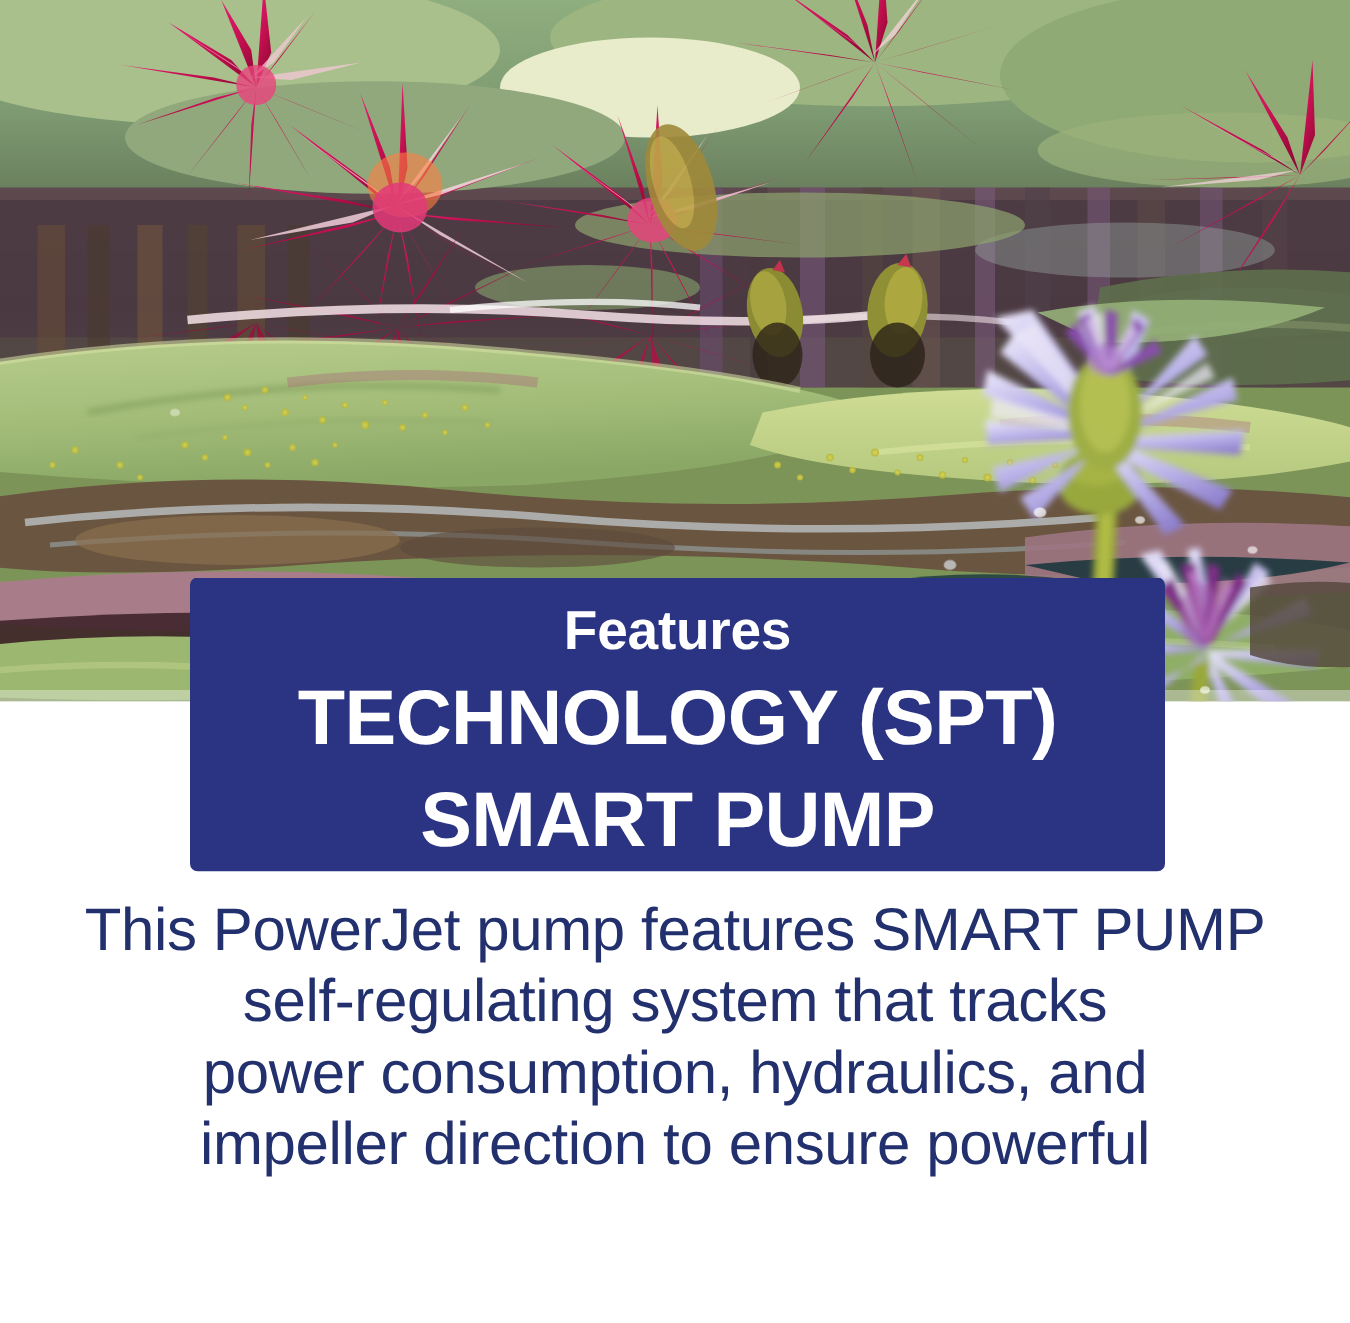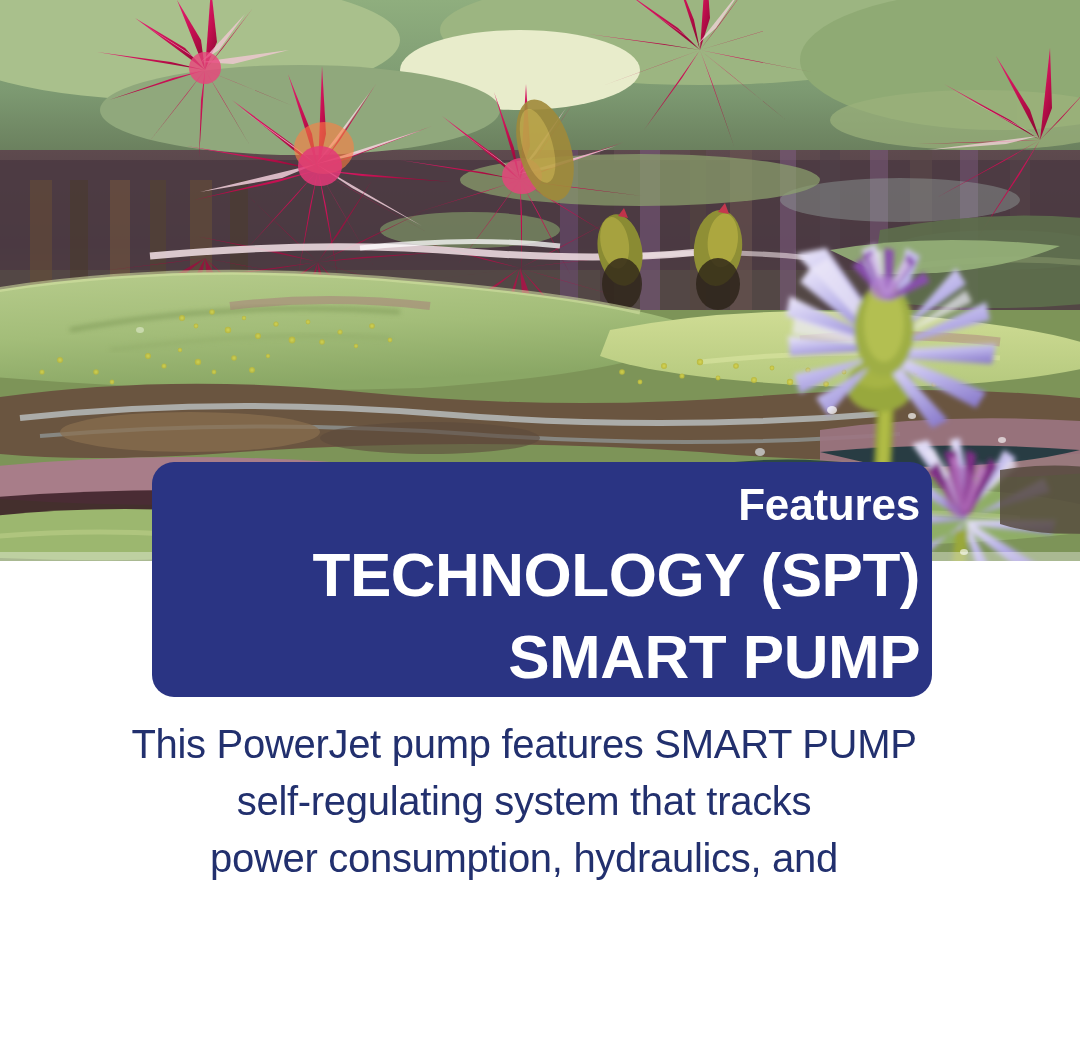--- a/index.html
+++ b/index.html
@@ -37,24 +37,24 @@
   }
 
   
   .banner {
     position: absolute;
     left: 152px;
     top: 462px;
     width: 780px;
     height: 235px;
     background: #2a3483;
-    border-radius: 22px;
+    border-radius: 6px;
     box-sizing: border-box;
     padding: 14px 12px 10px 12px;
-    text-align: right;
+    text-align: center;
     z-index: 5;
   }
   .banner-eyebrow {
     color: #ffffff;
     font-size: 44px;
     font-weight: bold;
     line-height: 58px;
     letter-spacing: -0.2px;
     white-space: nowrap;
   }
@@ -63,26 +63,26 @@
     font-size: 62px;
     font-weight: bold;
     line-height: 82px;
     letter-spacing: -0.5px;
     white-space: nowrap;
   }
 
   
   .body-copy {
     position: absolute;
-    left: 24px;
+    left: 40px;
     top: 716px;
     width: 1000px;
     text-align: center;
     color: #22306e;
-    font-size: 40px;
+    font-size: 48px;
     line-height: 57px;
     letter-spacing: -0.3px;
   }
   .body-copy .line {
     display: block;
     white-space: nowrap;
   }
 </style>
 </head>
 <body>
@@ -565,15 +565,16 @@
   <div class="banner">
     <div class="banner-eyebrow">Features</div>
     <div class="banner-title">TECHNOLOGY (SPT)</div>
     <div class="banner-title">SMART PUMP</div>
   </div>
 
   <div class="body-copy">
     <span class="line">This PowerJet pump features SMART PUMP</span>
     <span class="line">self-regulating system that tracks</span>
     <span class="line">power consumption, hydraulics, and</span>
+    <span class="line">impeller direction to ensure powerful</span>
   </div>
 
 </div>
 
 </body></html>

